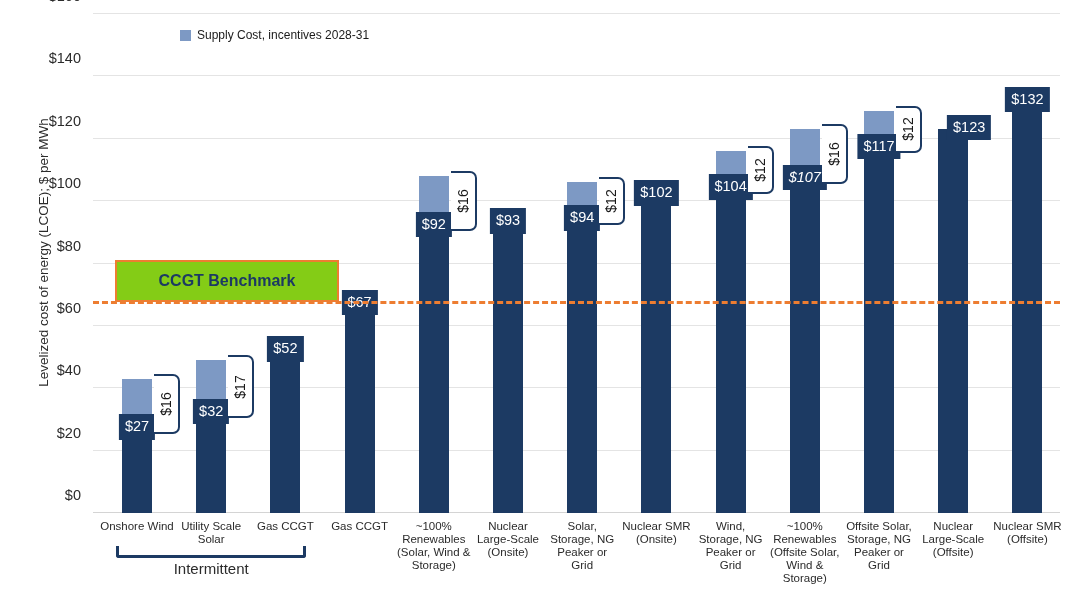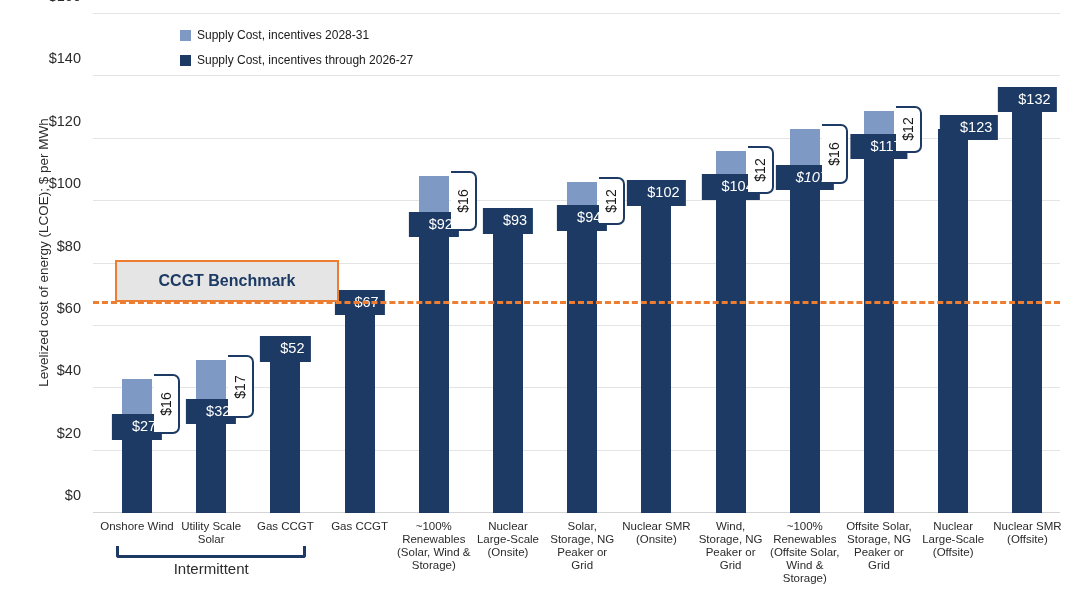--- a/index.html
+++ b/index.html
@@ -71,21 +71,21 @@
     position: absolute;
     width: 100%;
     background: #7d99c4;
   }
   .val-label {
     position: absolute;
     background: #1c3a63;
     color: #ffffff;
     font-size: 14.5px;
     line-height: 14.5px;
-    padding: 5px 6px 6px 20px;
+    padding: 5px 6px 6px 6px;
     white-space: nowrap;
     left: 50%;
     transform: translateX(-50%);
     text-align: center;
   }
   
   .bracket {
     position: absolute;
     border: 2.2px solid #1c3a63;
     border-left: none;
@@ -107,21 +107,21 @@
   #benchmark-line {
     position: absolute;
     left: 0;
     width: 100%;
     height: 0;
     border-top: 3px dashed #ed7d31;
   }
   #benchmark-box {
     position: absolute;
     border: 2.5px solid #ed7d31;
-    background: #e5e5e5;
+    background: #84cc16;
     color: #1c3a63;
     font-weight: bold;
     font-size: 16px;
     display: flex;
     align-items: center;
     justify-content: center;
     box-sizing: border-box;
     text-align: center;
   }
   
@@ -344,19 +344,15 @@
     </div>
 
   <div id="group-bracket-visible" style="left: 116px; width: 190.4px; top: 546px; height: 12px;"></div>
   <div id="group-bracket-label" style="left: 116px; width: 190.4px; top: 560px;">Intermittent</div>
 
   <div id="legend">
       <div class="legend-row">
         <span class="legend-swatch" style="background: rgb(125, 153, 196);"></span>
         <span class="legend-text">Supply Cost, incentives 2028-31</span>
       </div>
-      <div class="legend-row">
-        <span class="legend-swatch" style="background: rgb(28, 58, 99);"></span>
-        <span class="legend-text">Supply Cost, incentives through 2026-27</span>
-      </div>
     </div>
 
 </div>
 
 </body></html>

